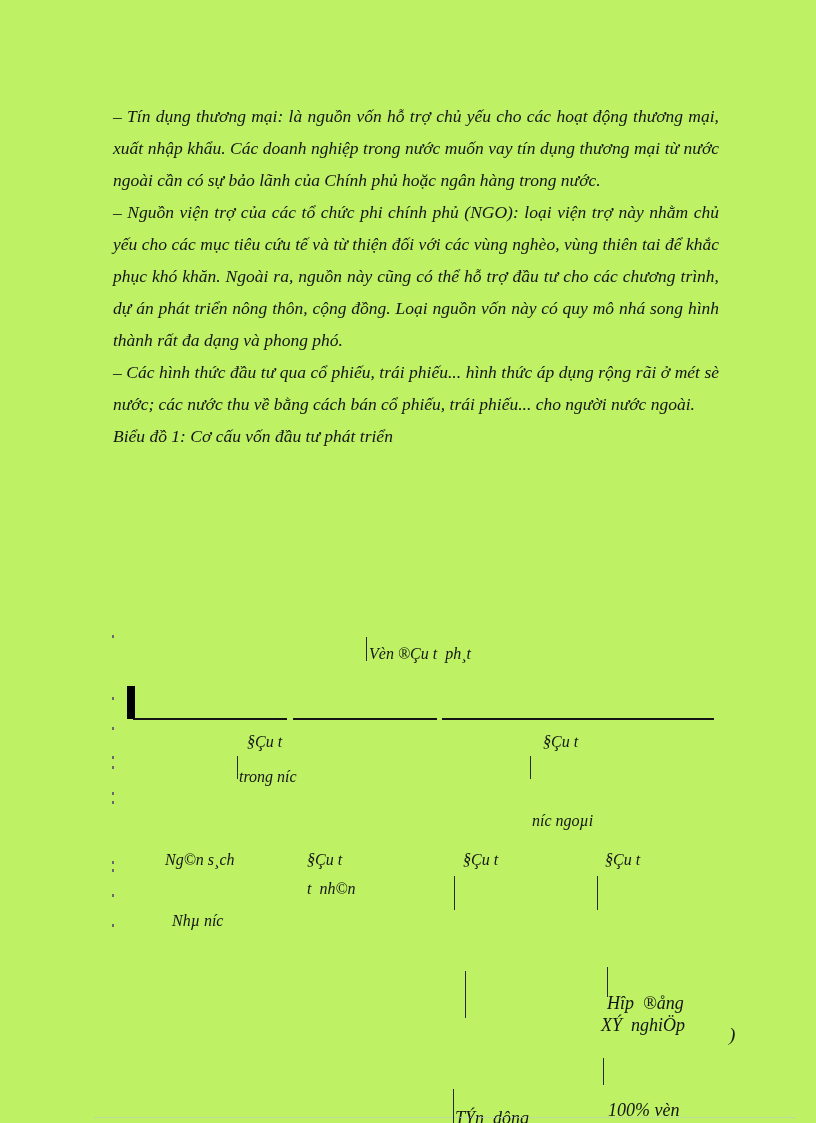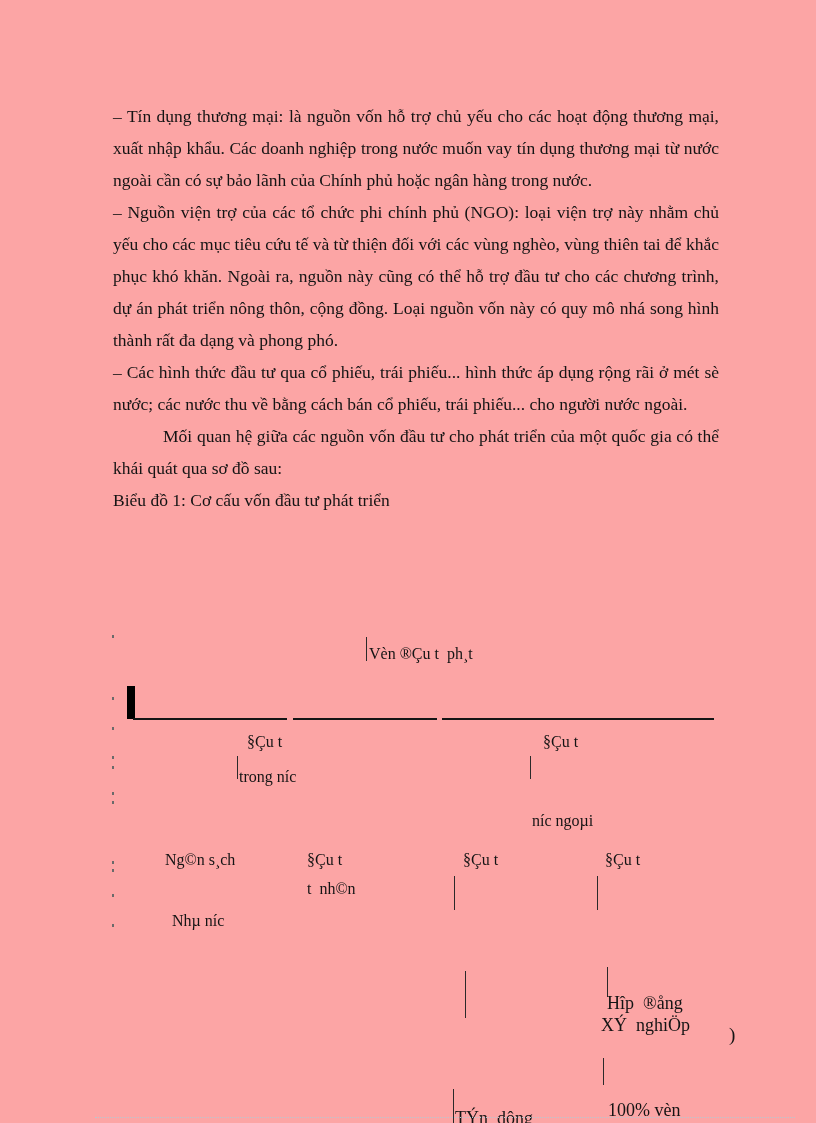--- a/index.html
+++ b/index.html
@@ -1,22 +1,23 @@
 <!DOCTYPE html>
 <html><head>
 <meta charset="utf-8">
 <style>
   html,body{margin:0;padding:0;background:#ffffff;}
   #page{
     position:relative;
     width:816px;height:1123px;
-    background:#fca5a5;
+    background:#bef264;
     overflow:hidden;
     font-family:"Liberation Serif","DejaVu Serif",serif;
     color:#111;
+    font-style:italic;
   }
   
   #bodytext{
     position:absolute;left:113px;top:100px;width:606px;
     font-size:17.5px;line-height:32px;color:#141414;
   }
   #bodytext p{margin:0;text-align:justify;}
   #bodytext p.indent{text-indent:50px;}
   #bodytext p.plain{text-align:left;}
   
@@ -37,21 +38,20 @@
 </style>
 </head>
 <body>
 
 <div id="page">
 
   <div id="bodytext">
     <p>–  Tín dụng thương mại: là nguồn vốn hỗ trợ chủ yếu cho các hoạt động thương mại, xuất nhập khẩu. Các doanh nghiệp trong nước muốn vay tín dụng thương mại từ nước ngoài cần có sự bảo lãnh của Chính phủ hoặc ngân hàng trong nước.</p>
     <p>–  Nguồn viện trợ của các tổ chức phi chính phủ (NGO): loại viện trợ này nhằm chủ yếu cho các mục tiêu cứu tế và từ thiện đối với các vùng nghèo, vùng thiên tai để khắc phục khó khăn. Ngoài ra, nguồn này cũng có thể hỗ trợ đầu tư cho các chương trình, dự án phát triển nông thôn, cộng đồng. Loại nguồn vốn này có quy mô nhá song hình thành rất đa dạng và phong phó.</p>
     <p>–  Các hình thức đầu tư qua cổ phiếu, trái phiếu... hình thức áp dụng rộng rãi ở mét sè nước; các nước thu về bằng cách bán cổ phiếu, trái phiếu... cho người nước ngoài.</p>
-    <p class="indent">Mối quan hệ giữa các nguồn vốn đầu tư cho phát triển  của một quốc gia có thể khái  quát qua sơ đồ sau:</p>
     <p class="plain">Biểu đồ 1: Cơ cấu vốn đầu tư phát triển</p>
   </div>
 
   <div>
 
     <div class="vline" style="left:366px;top:637px;height:24px;"></div>
     <div class="dlabel" style="left:369px;top:645px;text-align:center;">Vèn ®Çu t  ph¸t</div>
 
     <div class="thickbar" style="left:127px;top:686px;width:8px;height:33px;"></div>
     <div class="hline" style="left:133px;top:718px;width:154px;"></div>

